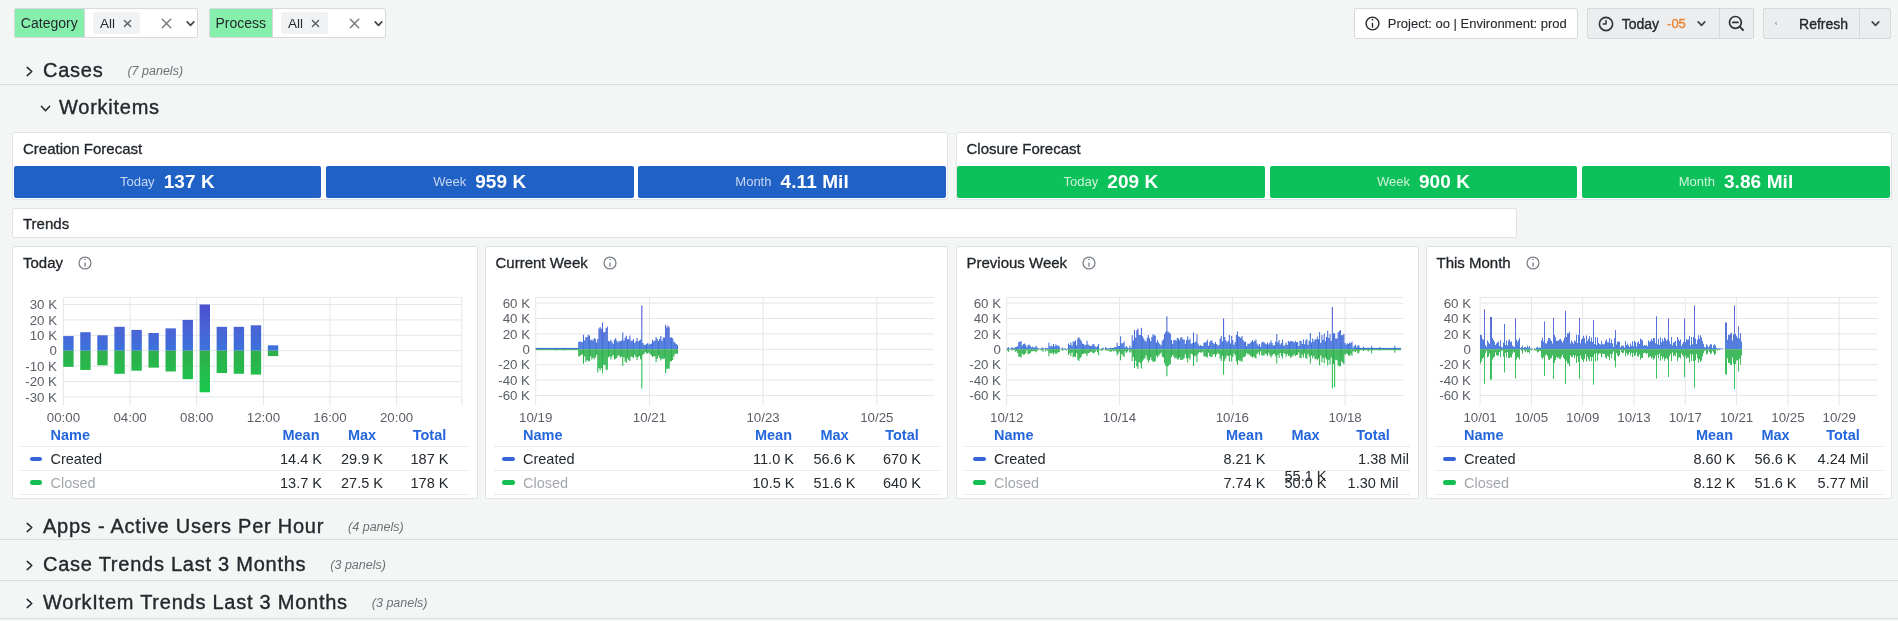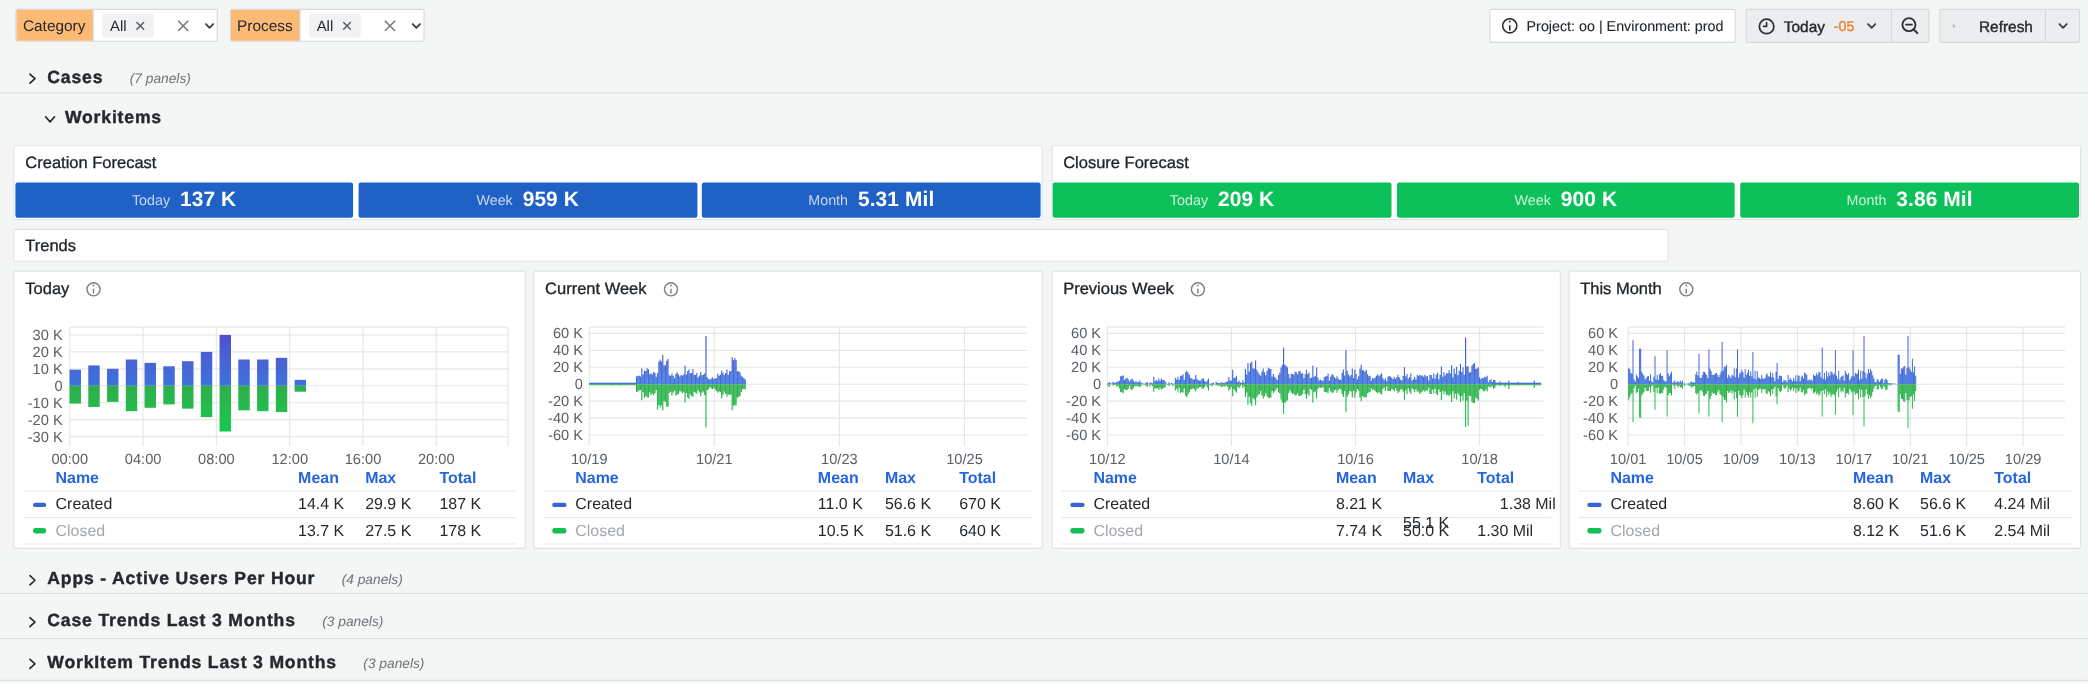--- a/index.html
+++ b/index.html
@@ -1,35 +1,35 @@
 <!DOCTYPE html>
 <html><head><meta charset="utf-8"><title>Dashboard</title>
 <style>
 *{margin:0;padding:0;box-sizing:border-box}
 html,body{width:1898px;height:621px;background:#f4f5f5;font-family:"Liberation Sans",sans-serif;overflow:hidden;position:relative}
 .panel{position:absolute;background:#fff;border:1px solid #e0e3e6;border-radius:2px}
 .ptitle{position:absolute;left:10px;top:6px;font-size:15px;font-weight:400;-webkit-text-stroke:0.3px;color:#21262b;letter-spacing:0;display:flex;align-items:center;gap:15px;line-height:20px}
 .rowhead{position:absolute;display:flex;align-items:center;color:#24292e}
-.rowhead .tt{font-size:16px;font-weight:700;-webkit-text-stroke:0.38px;letter-spacing:0.75px;margin-left:7px}
+.rowhead .tt{font-size:20px;font-weight:400;-webkit-text-stroke:0.38px;letter-spacing:0.75px;margin-left:7px}
 .rowhead .cnt{font-size:12.5px;font-style:italic;color:#6e7278;margin-left:24px}
 .hr{position:absolute;height:1px;background:#dcdee1}
 .statrow{position:absolute;display:flex;gap:4.6px}
 .stat{flex:1;border-radius:2px;display:flex;align-items:center;justify-content:center;gap:9px}
 .stat .lb{font-size:13px;font-weight:400}
 .stat .vl{font-size:19px;font-weight:700;color:#fff;letter-spacing:0.1px}
 .blue .lb{color:#c8d7f2}
 .green .lb{color:#cdf2da}
 .tbl-line{position:absolute;height:1px;background:#e7e9eb;left:8px;right:8px}
 .th{position:absolute;font-size:14.5px;font-weight:700;color:#2566dd;line-height:16px}
 .td{position:absolute;font-size:14.5px;color:#24292e;line-height:16px}
 .td.gray{color:#a3a7ac}
-.ra{text-align:left}
+.ra{text-align:center}
 .dash{position:absolute;width:12.5px;height:4.5px;border-radius:2.2px}
 .fctl{position:absolute;top:8px;height:30px;background:#fff;border:1px solid #d5d9dc;border-radius:2px;display:flex;align-items:stretch}
-.flab{background:#fdba74;border-right:1px solid #d5d9dc;display:flex;align-items:center;padding:0 10px;font-size:14px;color:#24292e}
+.flab{background:#86efac;border-right:1px solid #d5d9dc;display:flex;align-items:center;padding:0 10px;font-size:14px;color:#24292e}
 .fval{display:flex;align-items:center;padding:0 8px;gap:8px}
 .chip{background:#f1f2f3;border-radius:2px;height:22px;display:flex;align-items:center;padding:0 7px;gap:7px;font-size:13.5px;color:#24292e}
 .btn{position:absolute;top:8px;height:31px;border:1px solid #d5d9dc;border-radius:2px;display:flex;align-items:center;font-size:14px;color:#24292e;font-weight:400;-webkit-text-stroke:0.35px}
 .btn.lite{background:#fff;-webkit-text-stroke:0.1px}
 .btn.gray{background:#ebedef}
 .seg{display:flex;align-items:center;height:100%;}
 .vdiv{width:1px;height:100%;background:#d5d9dc}
 </style></head>
 <body>
 <div class="fctl" style="left:13.5px;width:184.5px">
@@ -164,21 +164,21 @@
       <div class="stat blue" style="background:#2061c6">
         <span class="lb">Today</span>
         <span class="vl">137 K</span>
       </div>
       <div class="stat blue" style="background:#2061c6">
         <span class="lb">Week</span>
         <span class="vl">959 K</span>
       </div>
       <div class="stat blue" style="background:#2061c6">
         <span class="lb">Month</span>
-        <span class="vl">5.31 Mil</span>
+        <span class="vl">4.11 Mil</span>
       </div>
     </div>
   </div>
 <div class="panel" style="left:955.5px;top:132px;width:936px;height:68px">
     <div class="ptitle">Closure Forecast</div>
     <div class="statrow green" style="left:0.5px;right:0.5px;top:32.5px;height:32.5px">
       <div class="stat green" style="background:#0cc05a">
         <span class="lb">Today</span>
         <span class="vl">209 K</span>
       </div>
@@ -409,21 +409,21 @@
     <div class="th ra" style="left:258px;width:60px;top:180px">Mean</div>
     <div class="th ra" style="left:319px;width:60px;top:180px">Max</div>
     <div class="th ra" style="left:386.5px;width:60px;top:180px">Total</div>
     <div class="tbl-line" style="top:199.2px"></div>
     <div class="tbl-line" style="top:223.2px"></div>
     <div class="tbl-line" style="top:247.0px"></div>
     <div class="dash" style="left:16.5px;top:209.5px;background:#3865d6"></div>
     <div class="td " style="left:37.5px;top:204px">Created</div>
     <div class="td ra" style="left:258px;width:60px;top:204px">8.21 K</div>
     <div class="td ra" style="left:319px;width:60px;top:221px">55.1 K</div>
-    <div class="td ra" style="left:407px;width:60px;top:204px">1.38 Mil</div>
+    <div class="td ra" style="left:397px;width:60px;top:204px">1.38 Mil</div>
     <div class="dash" style="left:16.5px;top:233.2px;background:#16bd52"></div>
     <div class="td gray" style="left:37.5px;top:227.7px">Closed</div>
     <div class="td ra" style="left:258px;width:60px;top:227.7px">7.74 K</div>
     <div class="td ra" style="left:319px;width:60px;top:227.7px">50.0 K</div>
     <div class="td ra" style="left:386.5px;width:60px;top:227.7px">1.30 Mil</div>
   </div>
 <div class="panel" style="left:1425.5px;top:246px;width:466px;height:253px">
     <svg width="466" height="253" viewBox="0 0 466 253" style="position:absolute;left:0;top:0">
       <defs>
 <linearGradient id="bg4" x1="0" y1="50.4" x2="0" y2="102.3" gradientUnits="userSpaceOnUse">
@@ -487,13 +487,13 @@
     <div class="tbl-line" style="top:247.0px"></div>
     <div class="dash" style="left:16.5px;top:209.5px;background:#3865d6"></div>
     <div class="td " style="left:37.5px;top:204px">Created</div>
     <div class="td ra" style="left:258px;width:60px;top:204px">8.60 K</div>
     <div class="td ra" style="left:319px;width:60px;top:204px">56.6 K</div>
     <div class="td ra" style="left:386.5px;width:60px;top:204px">4.24 Mil</div>
     <div class="dash" style="left:16.5px;top:233.2px;background:#16bd52"></div>
     <div class="td gray" style="left:37.5px;top:227.7px">Closed</div>
     <div class="td ra" style="left:258px;width:60px;top:227.7px">8.12 K</div>
     <div class="td ra" style="left:319px;width:60px;top:227.7px">51.6 K</div>
-    <div class="td ra" style="left:386.5px;width:60px;top:227.7px">2.54 Mil</div>
+    <div class="td ra" style="left:386.5px;width:60px;top:227.7px">5.77 Mil</div>
   </div>
 </body></html>

